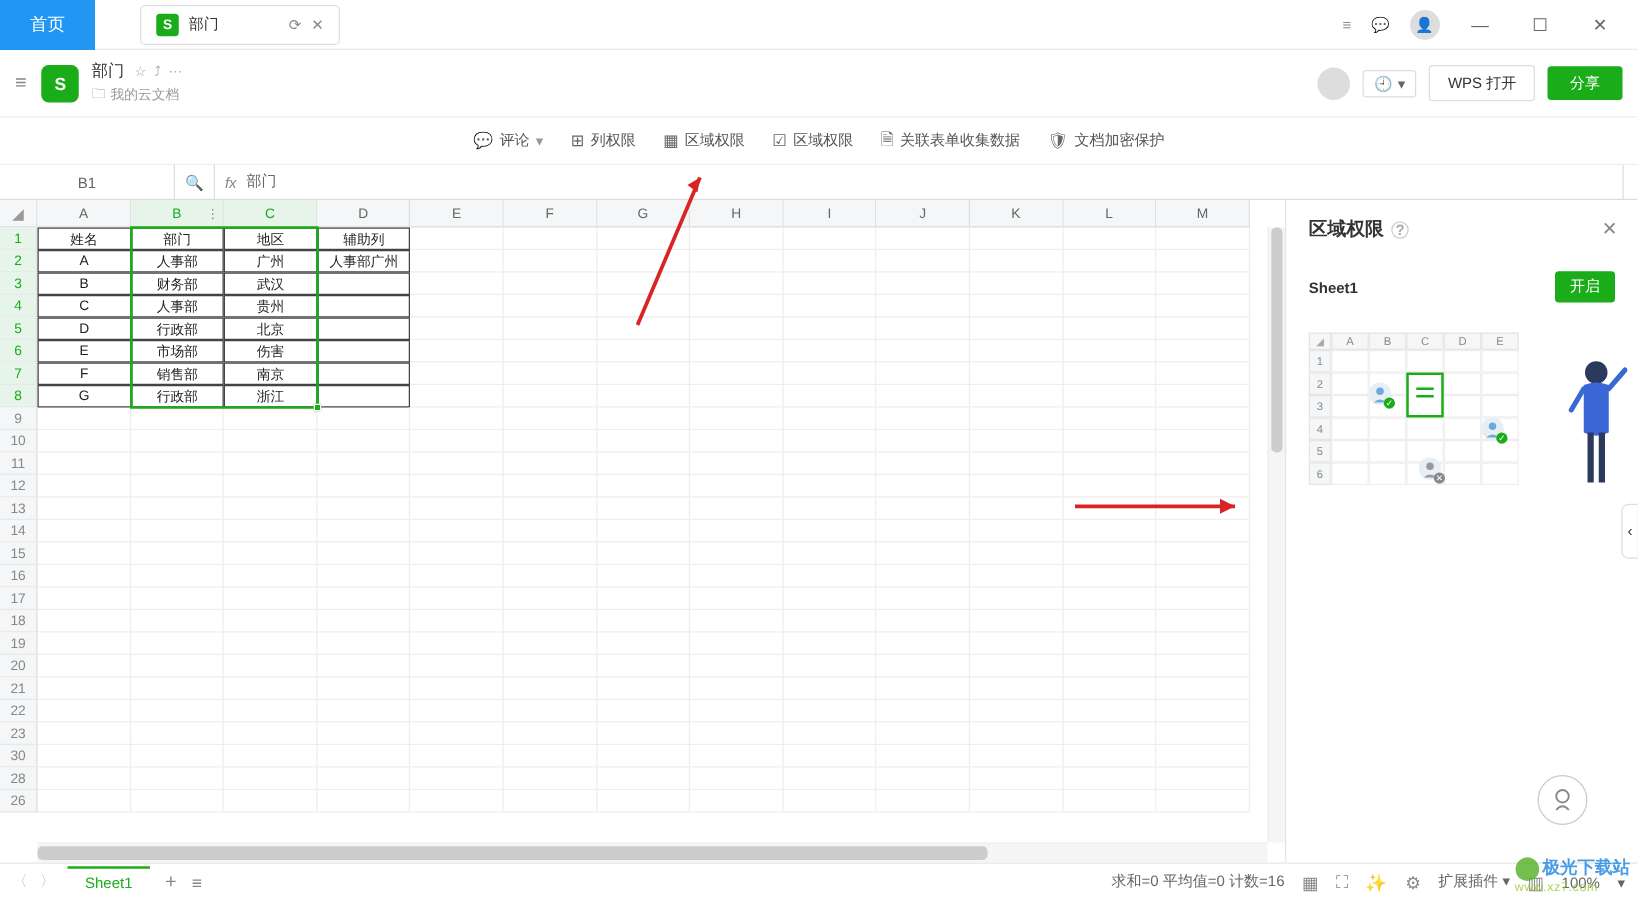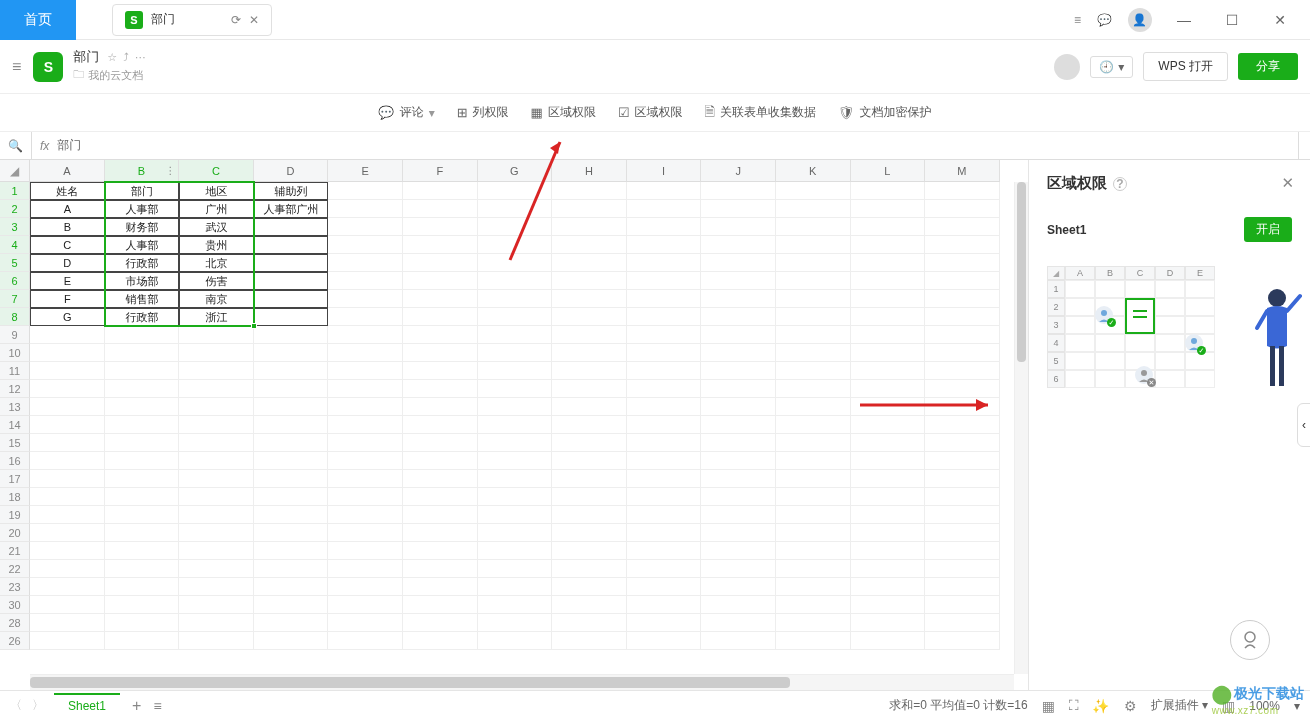--- a/index.html
+++ b/index.html
@@ -182,20 +182,21 @@
       <span class="tool-icon">🗎</span>
       <span>关联表单收集数据</span>
     </div>
   <div class="tool-item">
       <span class="tool-icon">🛡</span>
       <span>文档加密保护</span>
     </div>
 </div>
 
 <div class="formula-bar">
+  <div class="cell-ref">B1</div>
   <div class="fx-zoom">
       <span>🔍</span>
     </div>
   <div class="fx-label">fx</div>
   <div class="fx-value">部门</div>
   <div class="fx-right-border"></div>
 </div>
 
 <div class="main-area">
   <div class="sheet-area">

